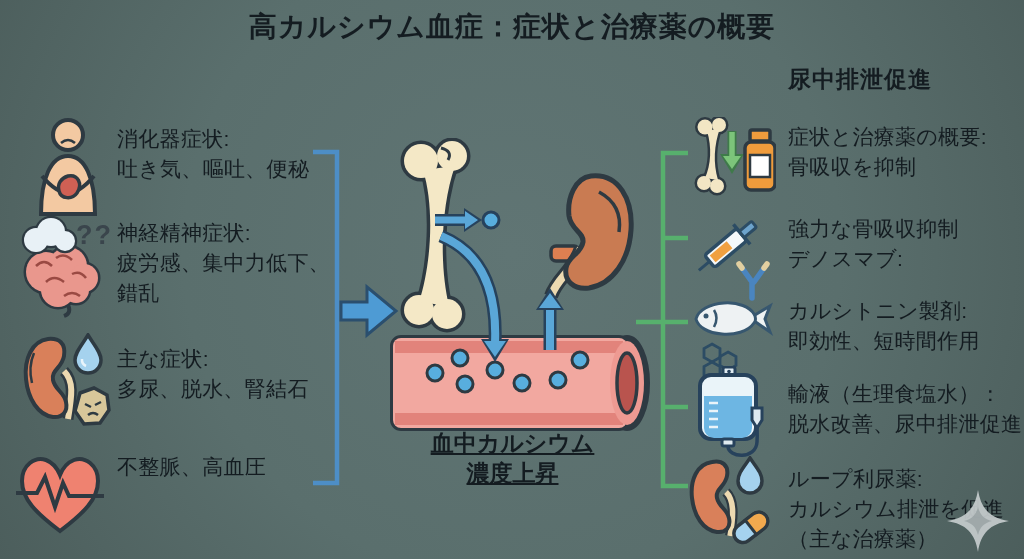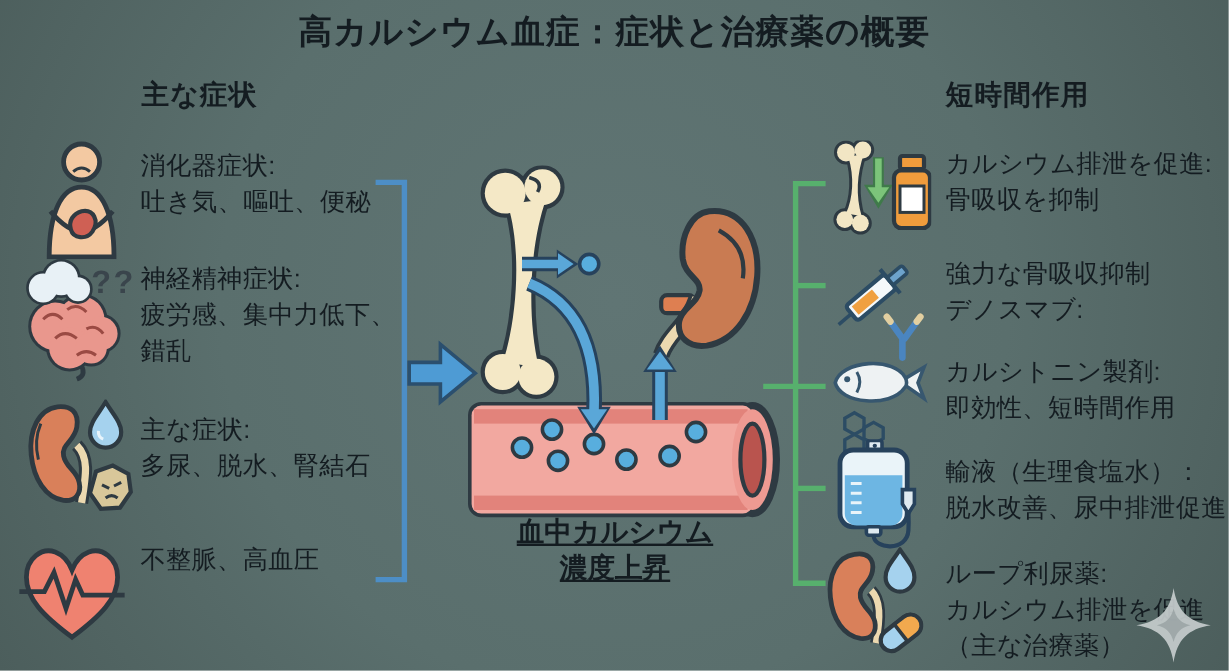--- a/index.html
+++ b/index.html
@@ -24,22 +24,21 @@
   }
   svg{display:block;}
 </style>
 </head>
 <body>
 
 <div class="canvas">
 
   <div class="title">高カルシウム血症：症状と治療薬の概要</div>
 
-  <div class="hdr" style="left:118px;top:64px">主な症状</div>
-  <div class="hdr" style="left:788px;top:64px">短時間作用</div>
+  <div class="hdr" style="left:788px;top:64px">尿中排泄促進</div>
 
   <svg class="abs" style="left:0;top:0" width="1024" height="559" viewBox="0 0 1024 559">
     <path d="M313,152 L337,152 L337,483 L313,483" fill="none" stroke="#4d8ec6" stroke-width="4.5"></path>
     <polygon points="341,302 367,302 367,287 396,311 367,335 367,320 341,320" fill="#4e9bd4" stroke="#2b4f6e" stroke-width="3"></polygon>
     <g stroke="#57b06d" stroke-width="4.5" fill="none">
       <path d="M688,153 L663,153 L663,486 L688,486"></path>
       <line x1="663" y1="238" x2="688" y2="238"></line>
       <line x1="636" y1="322" x2="688" y2="322"></line>
       <line x1="663" y1="407" x2="688" y2="407"></line>
     </g>
@@ -280,21 +279,21 @@
     <path d="M38,36 C46,44 46,58 42,80" fill="none" stroke="#ecd9b0" stroke-width="5.5"></path>
     <path d="M24,6 C9,8 2,24 4,42 C6,60 15,74 29,76 C38,77 43,71 41,62 C39,53 31,51 29,42 C27,33 37,31 39,20 C41,9 34,4 24,6 Z" fill="#d9805a" stroke="#2e3a42" stroke-width="4"></path>
     <path d="M62,2 C68,11 74,17 74,25 A12,12 0 1 1 50,25 C50,17 56,11 62,2 Z" fill="#a5d2ee" stroke="#2e3a42" stroke-width="3.5"></path>
     <g transform="rotate(-38 62 72)">
       <rect x="44" y="63" width="38" height="18" rx="9" fill="#a5d2ee" stroke="#2e3a42" stroke-width="3.5"></rect>
       <path d="M63,63 h10 a9,9 0 0 1 0,18 h-10 Z" fill="#f2a94e" stroke="#2e3a42" stroke-width="3"></path>
     </g>
   </svg>
 
   <div class="txt" style="left:788px;top:122px">
-    <div>カルシウム排泄を促進:</div>
+    <div>症状と治療薬の概要:</div>
     <div>骨吸収を抑制</div>
   </div>
   <div class="txt" style="left:788px;top:214px">
     <div>強力な骨吸収抑制</div>
     <div>デノスマブ:</div>
   </div>
   <div class="txt" style="left:788px;top:296px">
     <div>カルシトニン製剤:</div>
     <div>即効性、短時間作用</div>
   </div>

